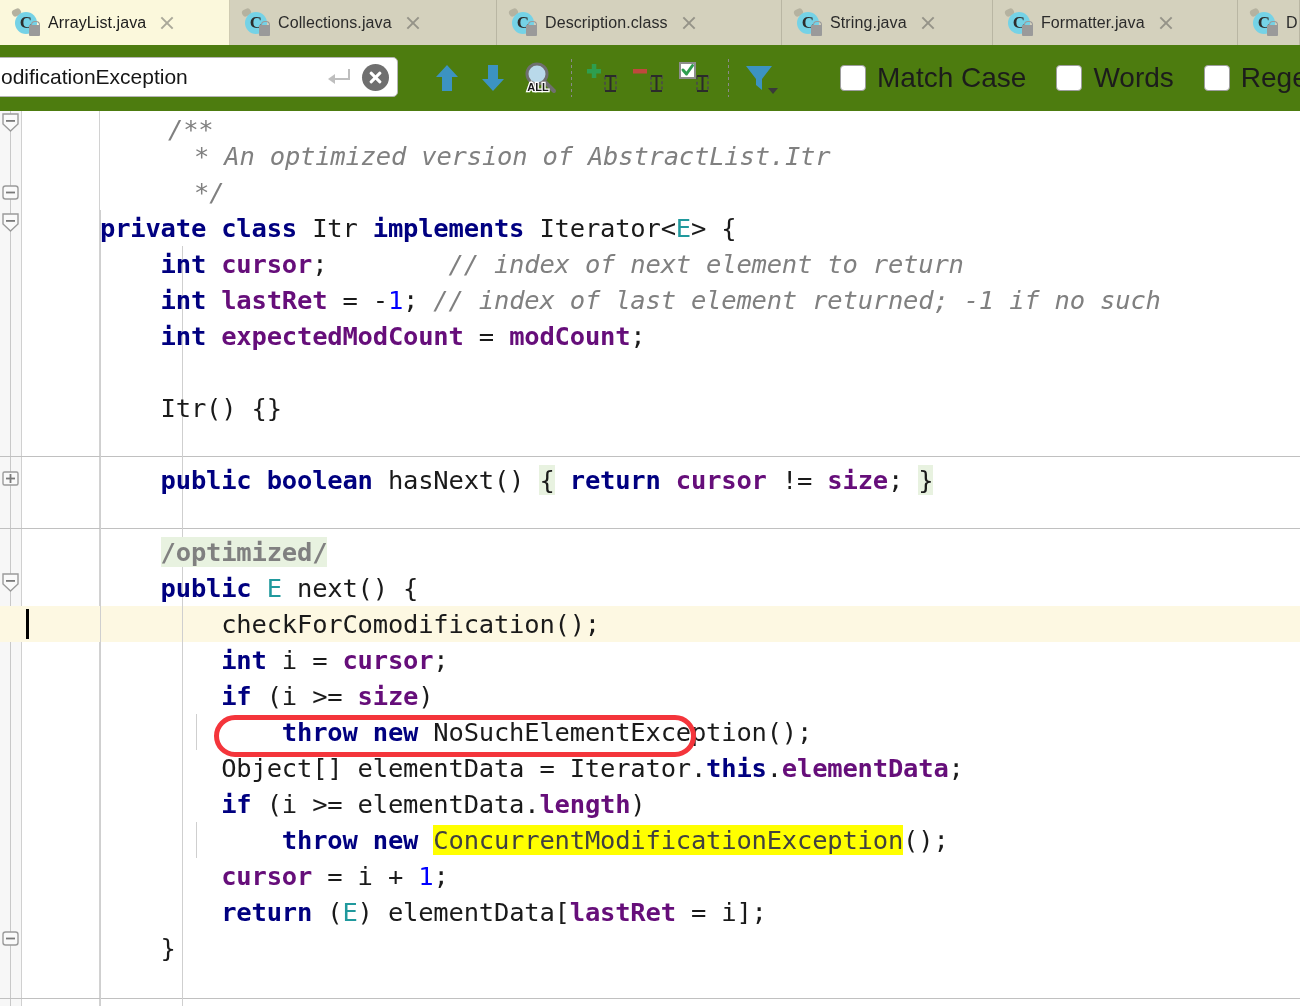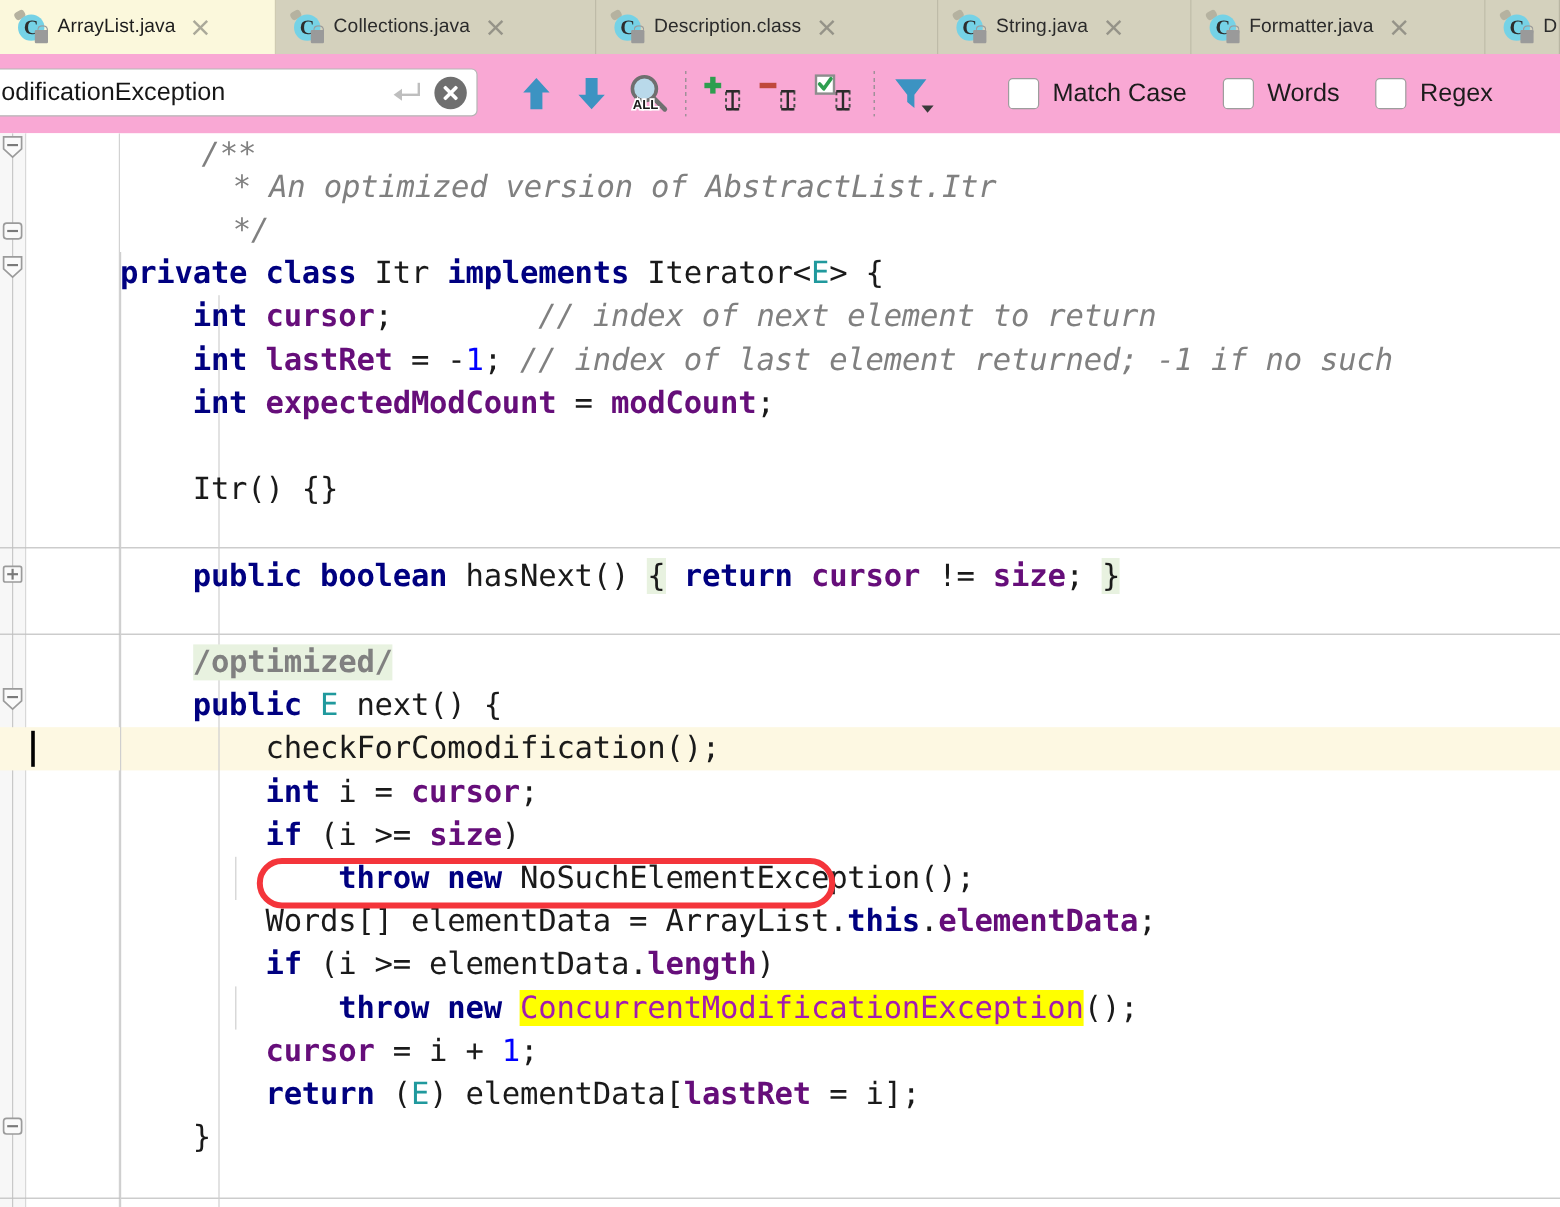--- a/index.html
+++ b/index.html
@@ -96,21 +96,21 @@
     width: 16px; height: 2px;
     background: #4a4a4a;
   }
   .tab-close::before { transform: rotate(45deg); }
   .tab-close::after  { transform: rotate(-45deg); }
 
   
   .findbar {
     position: absolute; top: 45px; left: 0;
     width: 1300px; height: 77px;
-    background: #f9a8d4;
+    background: #4d7c0f;
     border-bottom: 1px solid #a3a3a3;
     display: flex; align-items: center;
   }
   .search-wrap {
     position: absolute; left: -14px; top: 12px;
     width: 412px; height: 40px;
   }
   .search-field {
     width: 100%; height: 40px;
     background: #ffffff;
@@ -196,21 +196,21 @@
   }
   .cbox {
     width: 26px; height: 26px;
     background: #ffffff;
     border: 1px solid #9d9d9d;
     border-radius: 4px;
     margin-right: 11px;
     flex: 0 0 auto;
   }
   .opt-label {
-    font-size: 21px;
+    font-size: 28px;
     color: #1c1c1c;
     white-space: nowrap;
   }
 
   
   .editor {
     position: absolute; top: 111px; left: 0;
     width: 1300px; height: 895px;
     background: #ffffff;
     overflow: hidden;
@@ -284,21 +284,21 @@
   }
 
   .kw   { color: #000080; font-weight: 700; }
   .fld  { color: #660e7a; font-weight: 700; }
   .typ  { color: #20999d; }
   .num  { color: #0000ff; }
   .cmt  { color: #808080; font-style: italic; }
   .plain{ color: #1a1a1a; }
   .brace-hl { background: #e8f2e0; }
   .annot { color: #808080; font-weight: 700; background: #e8f2e0; }
-  .hl-yellow { background: #ffff00; color: #a21caf; }
+  .hl-yellow { background: #ffff00; color: #404040; }
 
   
   .red-circle {
     position: absolute;
     border: 5px solid #f4353b;
     border-radius: 22px;
     pointer-events: none;
   }
 </style>
 </head>
@@ -542,21 +542,21 @@
           <div class="line" style="top: 279px; left: 0px;"><span class="plain">    Itr() {}</span></div>
           <div class="line" style="top: 315px; left: 0px;"></div>
           <div class="line" style="top: 351px; left: 0px;"><span class="plain">    </span><span class="kw">public boolean </span><span class="plain">hasNext() </span><span class="brace-hl">{</span><span class="plain"> </span><span class="kw">return </span><span class="fld">cursor</span><span class="plain"> != </span><span class="fld">size</span><span class="plain">; </span><span class="brace-hl">}</span></div>
           <div class="line" style="top: 387px; left: 0px;"></div>
           <div class="line" style="top: 423px; left: 0px;"><span class="plain">    </span><span class="annot">/optimized/</span></div>
           <div class="line" style="top: 459px; left: 0px; text-align: right;"><span class="plain">    </span><span class="kw">public </span><span class="typ">E</span><span class="plain"> next() {</span></div>
           <div class="line" style="top: 495px; left: 0px;"><span class="plain">        checkForComodification();</span></div>
           <div class="line" style="top: 531px; left: 0px;"><span class="plain">        </span><span class="kw">int </span><span class="plain">i = </span><span class="fld">cursor</span><span class="plain">;</span></div>
           <div class="line" style="top: 567px; left: 0px;"><span class="plain">        </span><span class="kw">if </span><span class="plain">(i &gt;= </span><span class="fld">size</span><span class="plain">)</span></div>
           <div class="line" style="top: 603px; left: 0px;"><span class="plain">            </span><span class="kw">throw new </span><span class="plain">NoSuchElementException();</span></div>
-          <div class="line" style="top: 639px; left: 0px;"><span class="plain">        Words[] elementData = ArrayList.</span><span class="kw">this</span><span class="plain">.</span><span class="fld">elementData</span><span class="plain">;</span></div>
+          <div class="line" style="top: 639px; left: 0px;"><span class="plain">        Object[] elementData = Iterator.</span><span class="kw">this</span><span class="plain">.</span><span class="fld">elementData</span><span class="plain">;</span></div>
           <div class="line" style="top: 675px; left: 0px;"><span class="plain">        </span><span class="kw">if </span><span class="plain">(i &gt;= elementData.</span><span class="fld">length</span><span class="plain">)</span></div>
           <div class="line" style="top: 711px; left: 0px;"><span class="plain">            </span><span class="kw">throw new </span><span class="hl-yellow">ConcurrentModificationException</span><span class="plain">();</span></div>
           <div class="line" style="top: 747px; left: 0px;"><span class="plain">        </span><span class="fld">cursor</span><span class="plain"> = i + </span><span class="num">1</span><span class="plain">;</span></div>
           <div class="line" style="top: 783px; left: 0px;"><span class="plain">        </span><span class="kw">return </span><span class="plain">(</span><span class="typ">E</span><span class="plain">) elementData[</span><span class="fld">lastRet</span><span class="plain"> = i];</span></div>
           <div class="line" style="top: 819px; left: 0px;"><span class="plain">    }</span></div>
           <div class="line" style="top: 855px; left: 0px;"></div>
         </div>
     </div>
 
     <div class="red-circle" style="left:214px; top:604px; width:482px; height:42px;"></div>

